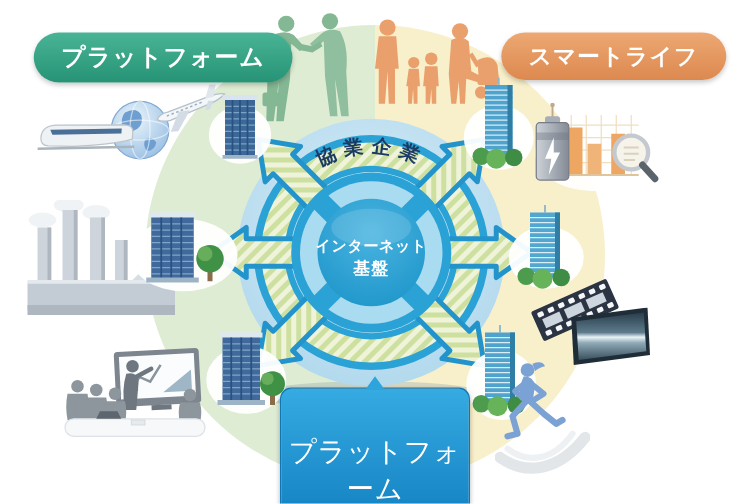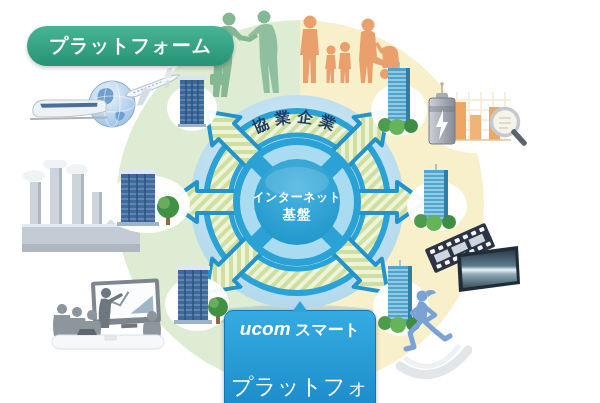--- a/index.html
+++ b/index.html
@@ -343,20 +343,20 @@
     <ellipse cx="0" cy="-20" rx="32" ry="15" fill="#ffffff" opacity=".14"></ellipse>
     <path id="arcTop" d="M -71.4 -36 A 80 80 0 0 1 71.4 -36" fill="none"></path>
     <text font-size="15.5" font-weight="bold" fill="#1c3a63" letter-spacing="6">
       <textPath href="#arcTop" startOffset="50%" text-anchor="middle">協業企業</textPath>
     </text>
     <text y="-1" text-anchor="middle" font-size="12" font-weight="bold" fill="#ffffff" letter-spacing=".5">インターネット</text>
     <text y="17" text-anchor="middle" font-size="13.5" font-weight="bold" fill="#ffffff" letter-spacing="1">基盤</text>
   </svg>
 
   <div class="pill pill-business">プラットフォーム</div>
+  <div class="pill pill-life">スマートライフ</div>
 
   <div class="platform-badge">
     <div class="tail"></div>
-    <div class="pf-line1"><span class="pf-brand">ucom</span> <span>スマート</span></div>
     <div class="pf-line2">プラットフォーム</div>
   </div>
 
 </div>
 
 </body></html>

